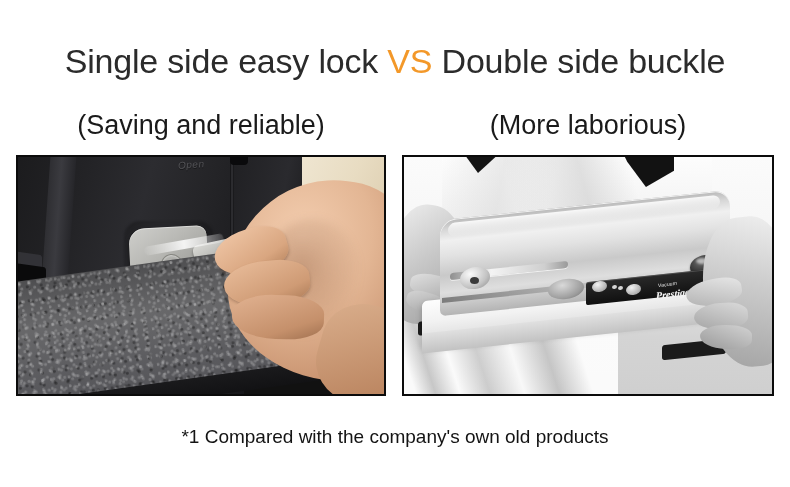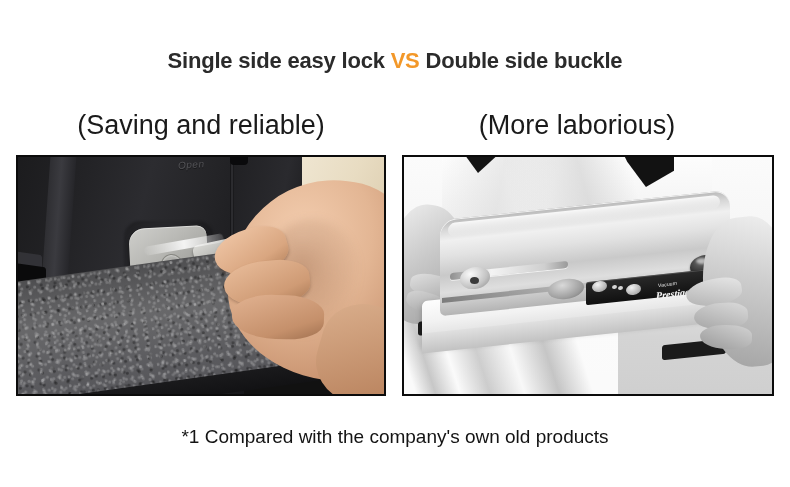--- a/index.html
+++ b/index.html
@@ -16,26 +16,25 @@
     -webkit-font-smoothing: antialiased;
   }
 
   
   #title {
     position: absolute;
     left: 0;
     top: 40px;
     width: 790px;
     text-align: center;
-    font-size: 22px;
+    font-size: 34px;
     line-height: 42px;
     color: #2b2b2b;
     letter-spacing: -0.2px;
     white-space: nowrap;
-    font-weight: bold;
   }
   #title .vs {
     color: #F39829;
   }
 
   
   .subtitle-row {
     position: absolute;
     top: 107px;
     left: 0;
@@ -45,21 +44,21 @@
   .subtitle {
     position: absolute;
     top: 0;
     font-size: 27px;
     line-height: 36px;
     color: #1a1a1a;
     white-space: nowrap;
     text-align: center;
   }
   #subtitle-left  { left: 16px;  width: 370px; }
-  #subtitle-right { left: 391px; width: 372px; text-align: center; }
+  #subtitle-right { left: 402px; width: 372px; text-align: center; }
 
   
   .photo {
     position: absolute;
     top: 155px;
     height: 241px;
     overflow: hidden;
     box-sizing: border-box;
     border: 2px solid #0b0b0b;
     background: #111;

